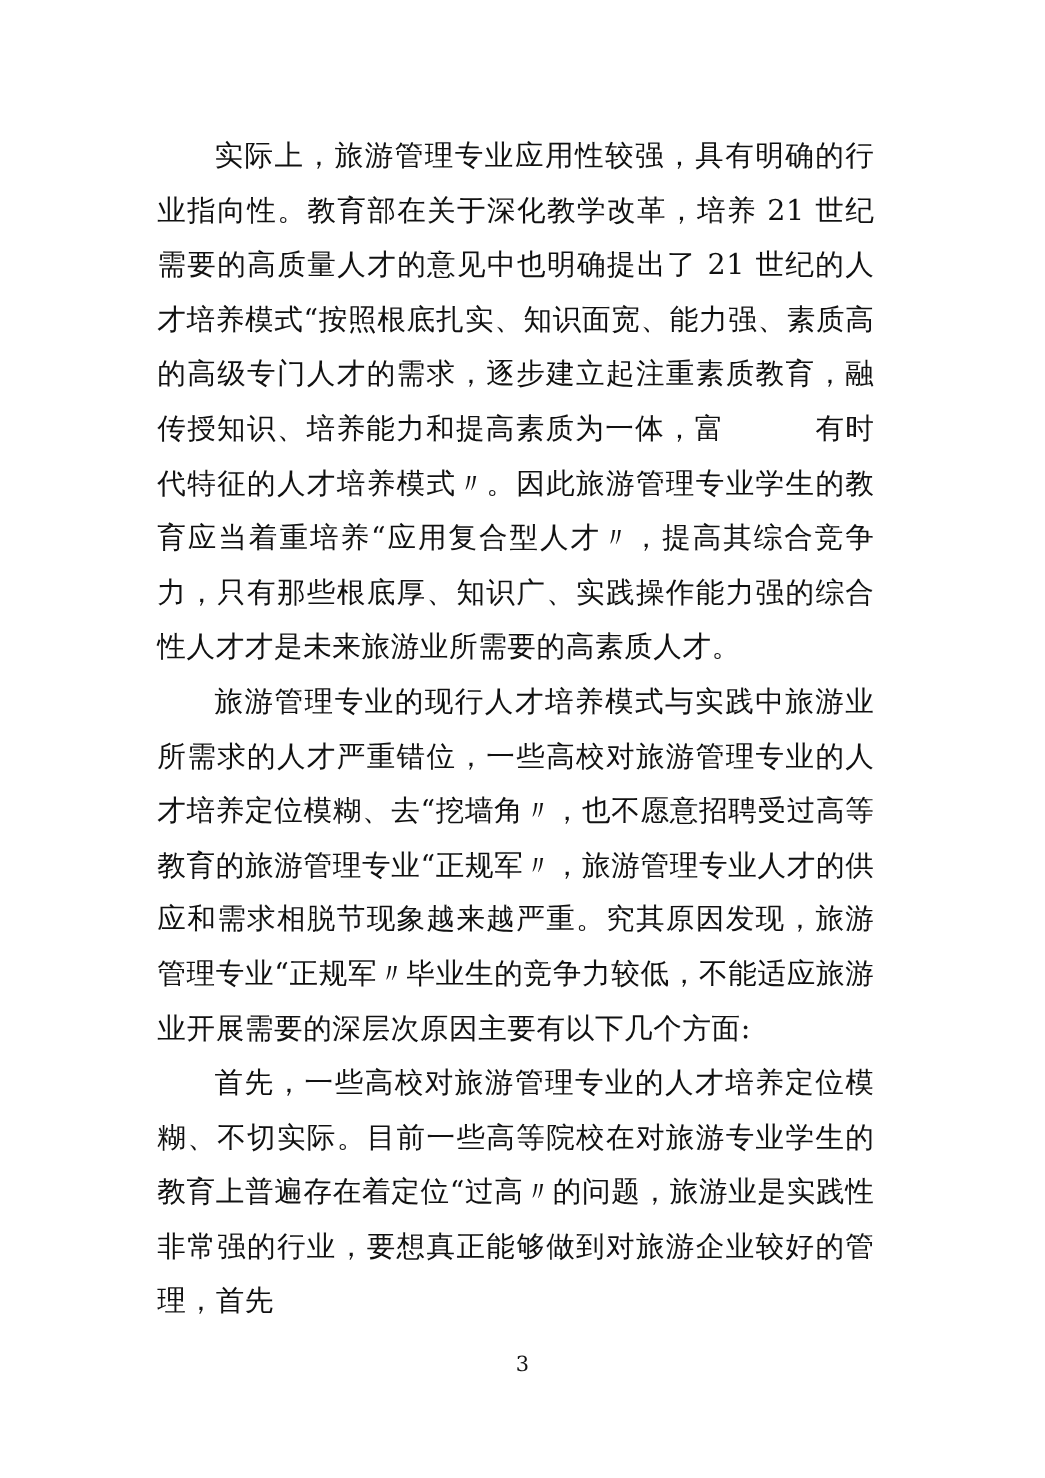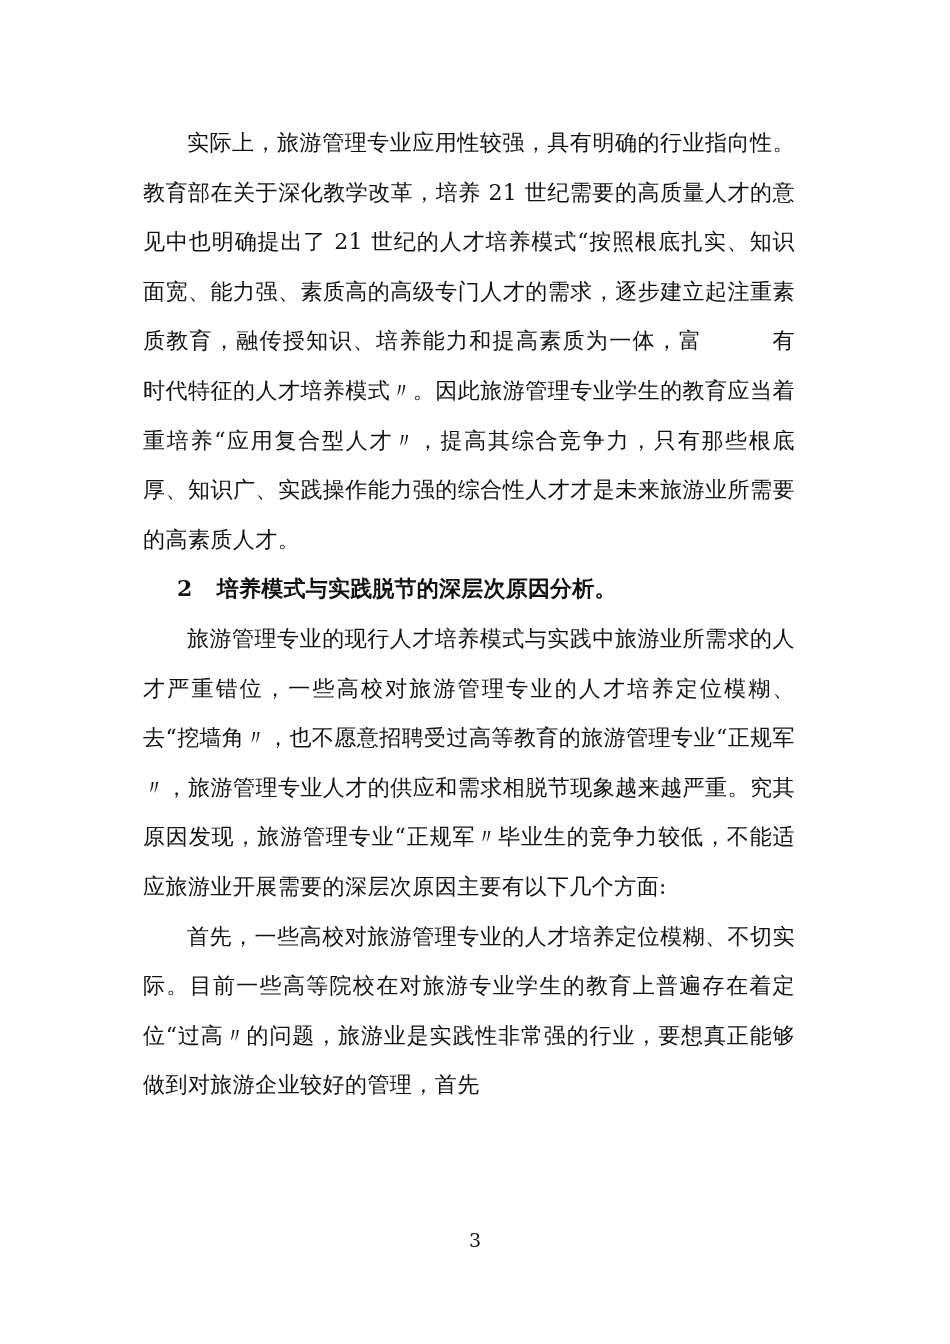--- a/index.html
+++ b/index.html
@@ -27,21 +27,21 @@
 
   #text-block {
     position: absolute;
     left: 143px;
     top: 118px;
     width: 652px;
   }
 
   .para {
     margin: 0;
-    font-size: 22px;
+    font-size: 26px;
     line-height: 49.6px;
     text-align: justify;
     text-justify: inter-character;
     text-indent: 2em;
     letter-spacing: 0.02em;
     font-weight: normal;
     white-space: pre-wrap;
     word-break: break-all;
   }
 
@@ -81,21 +81,20 @@
 </style>
 </head>
 <body>
 
 <div id="page">
 
   <div id="text-block">
 
     <p class="para"><span>实际上，旅游管理专业应用性较强，具有明确的行业指向性。教育部在关于深化教学改革，培养 21 世纪需要的高质量人才的意见中也明确提出了 21 世纪的人才培养模式“按照根底扎实、知识面宽、能力强、素质高的高级专门人才的需求，逐步建立起注重素质教育，融传授知识、培养能力和提高素质为一体，富</span><span class="inline-gap"></span><span>有时代特征的人才培养模式〃。因此旅游管理专业学生的教育应当着重培养“应用复合型人才〃，提高其综合竞争力，只有那些根底厚、知识广、实践操作能力强的综合性人才才是未来旅游业所需要的高素质人才。</span></p>
 
-    <p class="para heading"><span class="heading-num">2</span><span class="heading-gap"></span><span>培养模式与实践脱节的深层次原因分析。</span></p>
 
     <p class="para">旅游管理专业的现行人才培养模式与实践中旅游业所需求的人才严重错位，一些高校对旅游管理专业的人才培养定位模糊、去“挖墙角〃，也不愿意招聘受过高等教育的旅游管理专业“正规军〃，旅游管理专业人才的供应和需求相脱节现象越来越严重。究其原因发现，旅游管理专业“正规军〃毕业生的竞争力较低，不能适应旅游业开展需要的深层次原因主要有以下几个方面:</p>
 
     <p class="para">首先，一些高校对旅游管理专业的人才培养定位模糊、不切实际。目前一些高等院校在对旅游专业学生的教育上普遍存在着定位“过高〃的问题，旅游业是实践性非常强的行业，要想真正能够做到对旅游企业较好的管理，首先</p>
 
   </div>
 
   <div id="page-number">3</div>
 
 </div>

